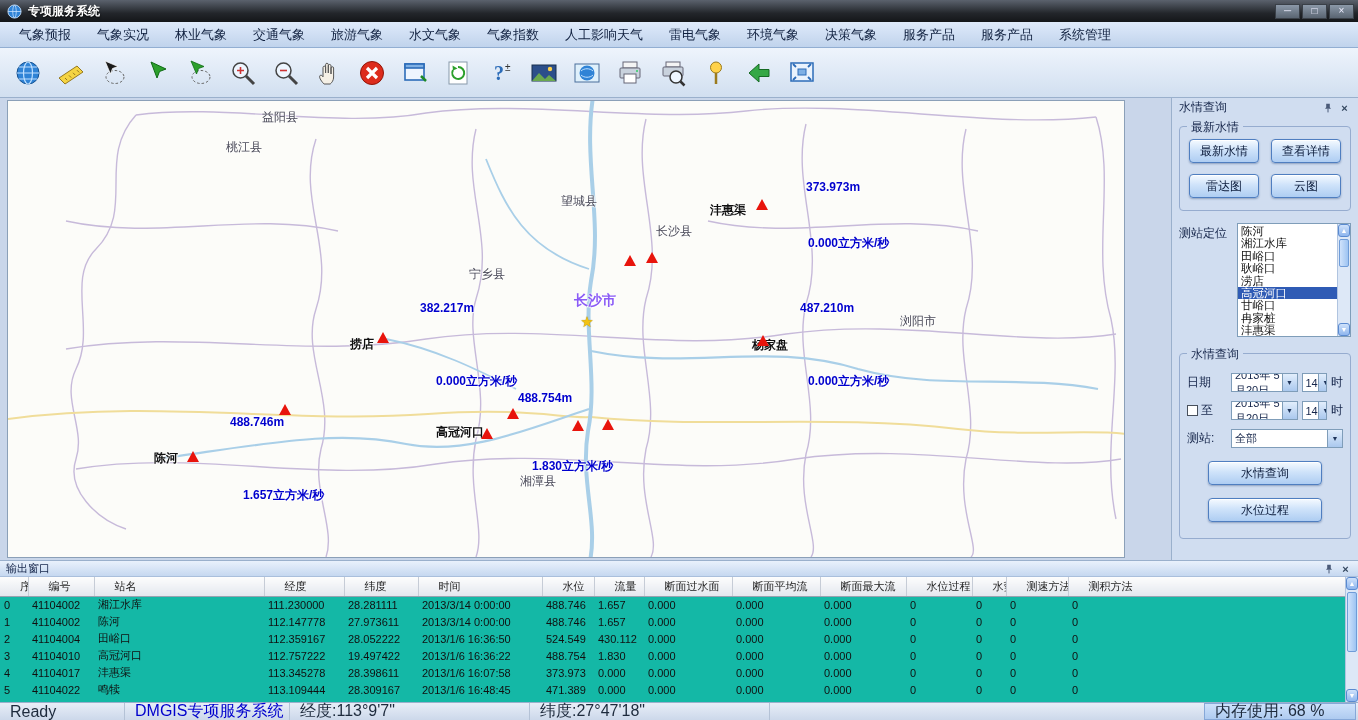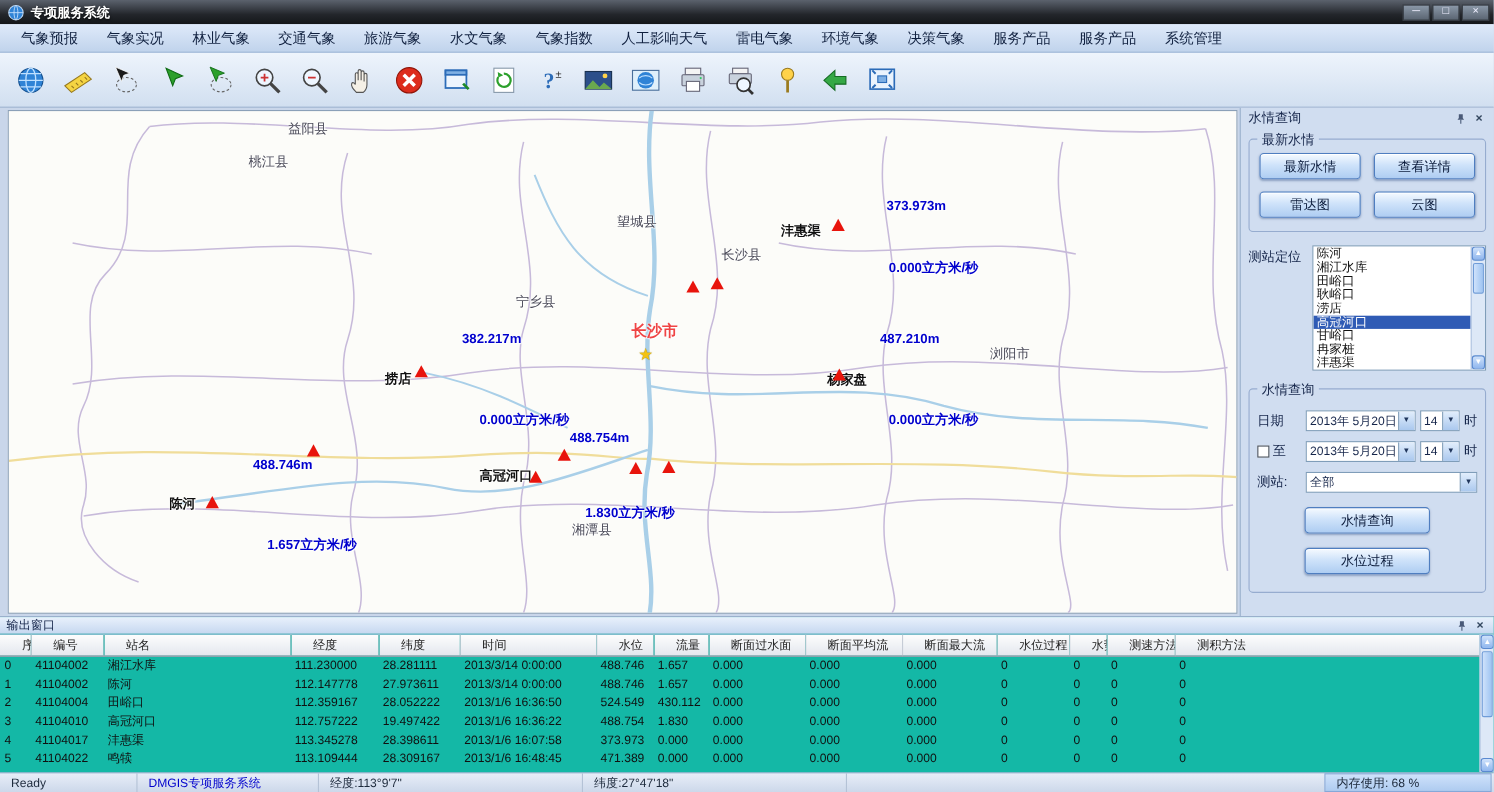--- a/index.html
+++ b/index.html
@@ -18,27 +18,27 @@
 
 .toolbar{height:50px;background:linear-gradient(#eef4fc,#d1dff0);border-bottom:1px solid #9ab0cc;display:flex;align-items:center;padding-left:10px;gap:7px;flex:0 0 auto}
 .tool-btn{width:36px;height:38px;display:flex;align-items:center;justify-content:center;cursor:pointer}
 .tool-btn svg{width:28px;height:28px}
 
 .main{height:462px;position:relative;flex:0 0 auto;background:#c9d6ea}
 .map-wrap{position:absolute;left:7px;top:2px;width:1118px;height:458px;background:#fcfcf9;border:1px solid #8ba0b8;overflow:hidden}
 .map-overlay{position:absolute;inset:0}
 .map-label{position:absolute;white-space:nowrap;text-shadow:0 0 2px #fff,0 0 2px #fff,1px 1px 1px #fff}
 .map-label.region{font-size:12px;color:#4a4a58}
-.map-label.city{font-size:14px;font-weight:bold;color:#ef4444}
+.map-label.city{font-size:14px;font-weight:bold;color:#8b5cf6}
 .map-label.station{font-size:12px;font-weight:bold;color:#101010}
 .map-label.measure{font-size:12px;font-weight:bold;color:#0000cd}
 .map-marker{position:absolute;width:0;height:0;border-left:6px solid transparent;border-right:6px solid transparent;border-bottom:11px solid #e8140c;transform:translate(-50%,-55%)}
 .map-star{position:absolute;color:#f2c214;font-size:15px;transform:translate(-50%,-55%);text-shadow:0 0 1px #7a6a10}
 
-.right-panel{position:absolute;right:0;top:0;width:231px;height:462px;background:#d0ddf0;border-left:1px solid #9ab0cc;padding:0 7px}
+.right-panel{position:absolute;right:0;top:0;width:187px;height:462px;background:#d0ddf0;border-left:1px solid #9ab0cc;padding:0 7px}
 .panel-header{height:19px;display:flex;align-items:center;font-size:12px;color:#15254a;gap:4px}
 .panel-header .spacer{flex:1}
 .hdr-ico{width:13px;height:13px;display:inline-flex;align-items:center;justify-content:center;color:#33475f;cursor:pointer;font-size:11px}
 .hdr-ico.close::before{content:"×";font-weight:bold}
 .group{border:1px solid #96accf;border-radius:4px;margin-top:9px;padding:10px 6px 12px;position:relative}
 .group-title{position:absolute;top:-8px;left:7px;background:#d0ddf0;padding:0 4px;font-size:12px;color:#15254a}
 .btn-grid{display:grid;grid-template-columns:1fr 1fr;gap:11px 12px;padding:2px 3px 0}
 .panel-btn{height:24px;border:1px solid #4f7ec0;border-radius:4px;background:linear-gradient(#f5faff,#cfe3fa 45%,#aecdf2);font-size:12px;color:#0a1a3a;box-shadow:inset 0 1px 0 #fff,0 1px 2px rgba(40,70,120,.4);cursor:pointer;font-family:inherit}
 .locator-row{display:flex;margin-top:12px}
 .loc-label{width:58px;font-size:12px;color:#15254a;padding-top:2px;flex:0 0 auto}
@@ -61,21 +61,21 @@
 .panel-btn.wide{display:block;width:114px;margin:13px auto 0}
 
 .output{height:142px;background:#14b8a6;border-top:1px solid #9ab0cc;position:relative;overflow:hidden;flex:0 0 auto}
 .output-header{height:16px;background:linear-gradient(#e9f1fc,#c6d8f0);display:flex;align-items:center;padding:0 6px;font-size:11px;color:#15254a;border-bottom:1px solid #aabfdc;gap:4px}
 .output-header .spacer{flex:1}
 table{border-collapse:collapse;table-layout:fixed;width:1345px;font-size:11px}
 thead th{height:19px;background:linear-gradient(#fdfdfd,#e3e7ee);border-right:1px solid #c6ccd6;border-bottom:1px solid #98a2b0;font-weight:normal;text-align:left;padding-left:20px;color:#222;white-space:nowrap;overflow:hidden;cursor:pointer}
 tbody td{height:17px;padding-left:4px;color:#101010;white-space:nowrap;overflow:hidden}
 .vscroll{position:absolute;right:0;top:16px;bottom:0;width:13px;background:#dde8f7;border-left:1px solid #b0c4e0}
 
-.statusbar{height:18px;background:linear-gradient(#e8eef8,#ccd8ea);display:flex;align-items:center;font-size:11px;color:#1d2a3c;border-top:1px solid #9ab0cc;flex:0 0 auto}
+.statusbar{height:18px;background:linear-gradient(#e8eef8,#ccd8ea);display:flex;align-items:center;font-size:16px;color:#1d2a3c;border-top:1px solid #9ab0cc;flex:0 0 auto}
 .sb-cell{padding:0 10px;height:100%;display:flex;align-items:center;border-right:1px solid #b4c2d6;white-space:nowrap}
 .sb-cell.sys{color:#0000cc}
 .sb-spacer{flex:1}
 .sb-cell.mem{background:linear-gradient(#cfe2fb,#aecbf0);border:1px solid #86a8d8;width:152px;margin-right:2px}
 </style>
 </head>
 <body>
 
 <div class="app">
 

